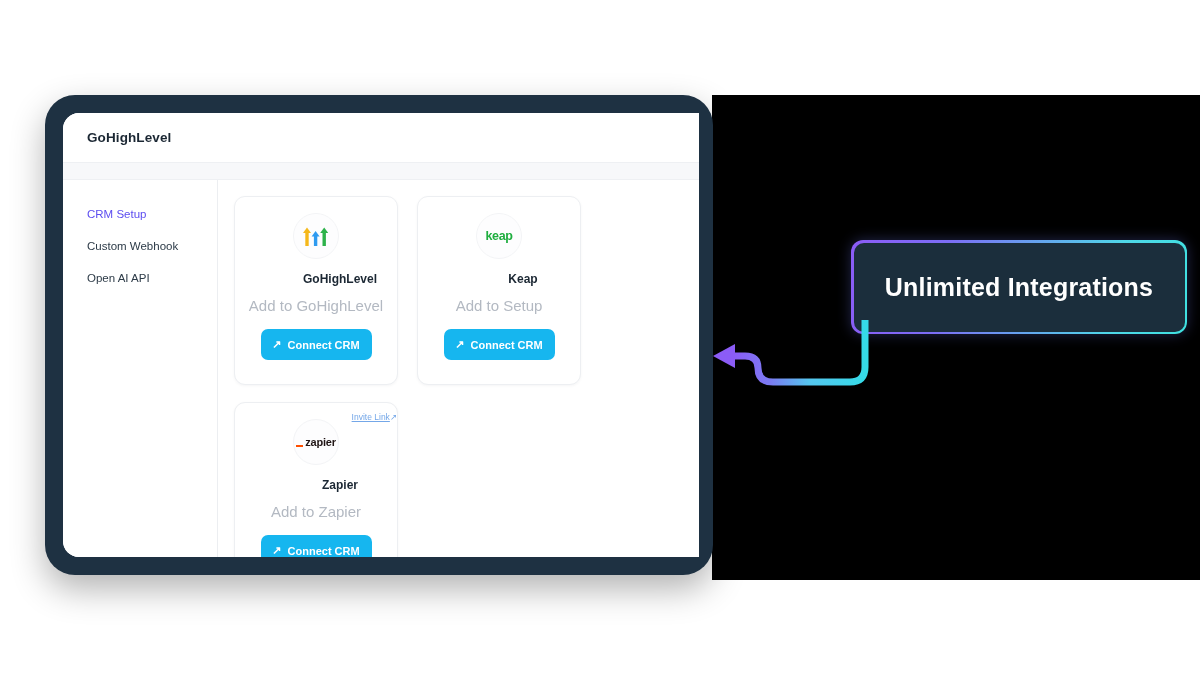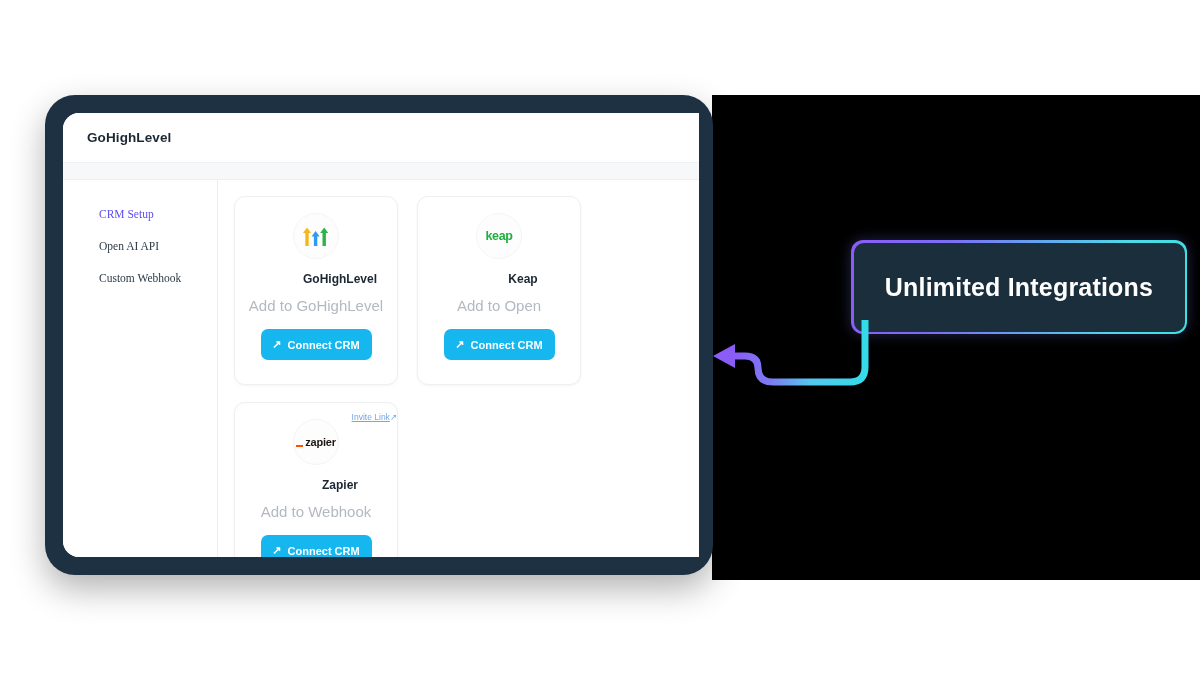--- a/index.html
+++ b/index.html
@@ -63,25 +63,24 @@
   
   .app-body{
     display:flex;
     height:379px;
     background:#ffffff;
   }
 
   
   .sidebar{
     width:155px;
-    padding:18px 0 0 12px;
+    padding:18px 0 0 0;
     border-right:1px solid #eceef1;
     box-sizing:border-box;
     flex:0 0 155px;
-    font-family:Liberation Serif, serif;
   }
   .nav-item{
     font-size:11.5px;
     color:#2c3a47;
     padding:10px 0 10px 24px;
     cursor:pointer;
     white-space:nowrap;
   }
   .nav-item.active{
     color:#5c4df0;
@@ -216,22 +215,22 @@
 
   <div class="app-header">
     <div class="app-title">GoHighLevel</div>
   </div>
   <div class="header-rule"></div>
 
   <div class="app-body">
 
     <nav class="sidebar">
       <div class="nav-item active">CRM Setup</div>
+      <div class="nav-item">Custom Webhook</div>
       <div class="nav-item">Open AI API</div>
-      <div class="nav-item">Custom Webhook</div>
     </nav>
 
     <section class="cards-area">
 
       <div class="card-row">
 
         <div class="int-card">
           <div class="logo-well">
             <svg width="26" height="24" viewBox="0 0 26 24">
               <g>
@@ -250,38 +249,38 @@
             <span class="ico">↗</span>
             <span>Connect CRM</span>
           </button>
         </div>
 
         <div class="int-card">
           <div class="logo-well">
             <span class="keap-mark">keap</span>
           </div>
           <div class="card-name">Keap</div>
-          <div class="card-sub">Add to Open</div>
+          <div class="card-sub">Add to Setup</div>
           <button class="connect-btn">
             <span class="ico">↗</span>
             <span>Connect CRM</span>
           </button>
         </div>
 
       </div>
 
       <div class="card-row">
 
         <div class="int-card">
           <span class="invite-link"><span>Invite Link</span><span class="arrow"> ↗</span></span>
           <div class="logo-well">
             <span class="zapier-mark"><span class="zapier-dash"></span>zapier</span>
           </div>
           <div class="card-name">Zapier</div>
-          <div class="card-sub">Add to Webhook</div>
+          <div class="card-sub">Add to Zapier</div>
           <button class="connect-btn">
             <span class="ico">↗</span>
             <span>Connect CRM</span>
           </button>
         </div>
 
       </div>
 
     </section>
   </div>

